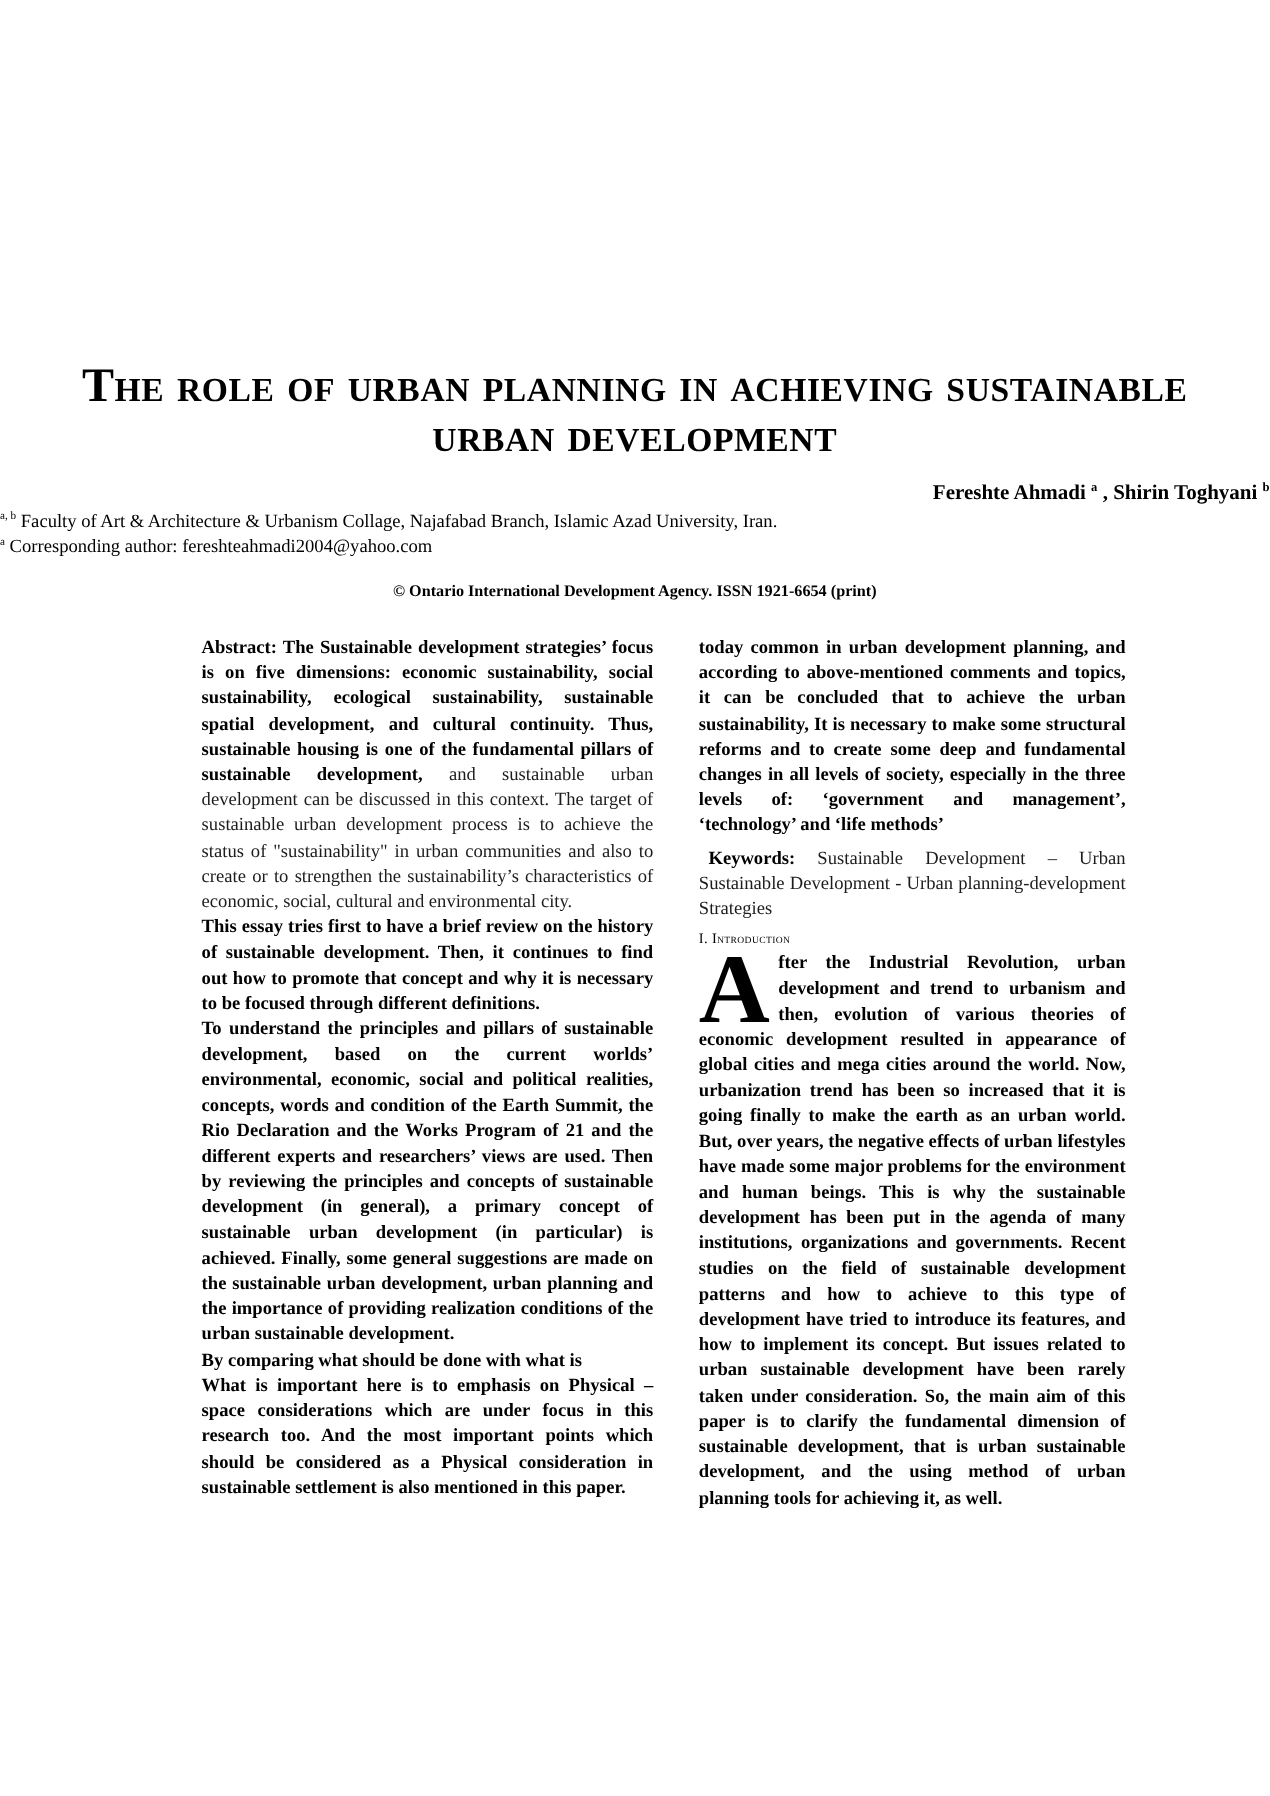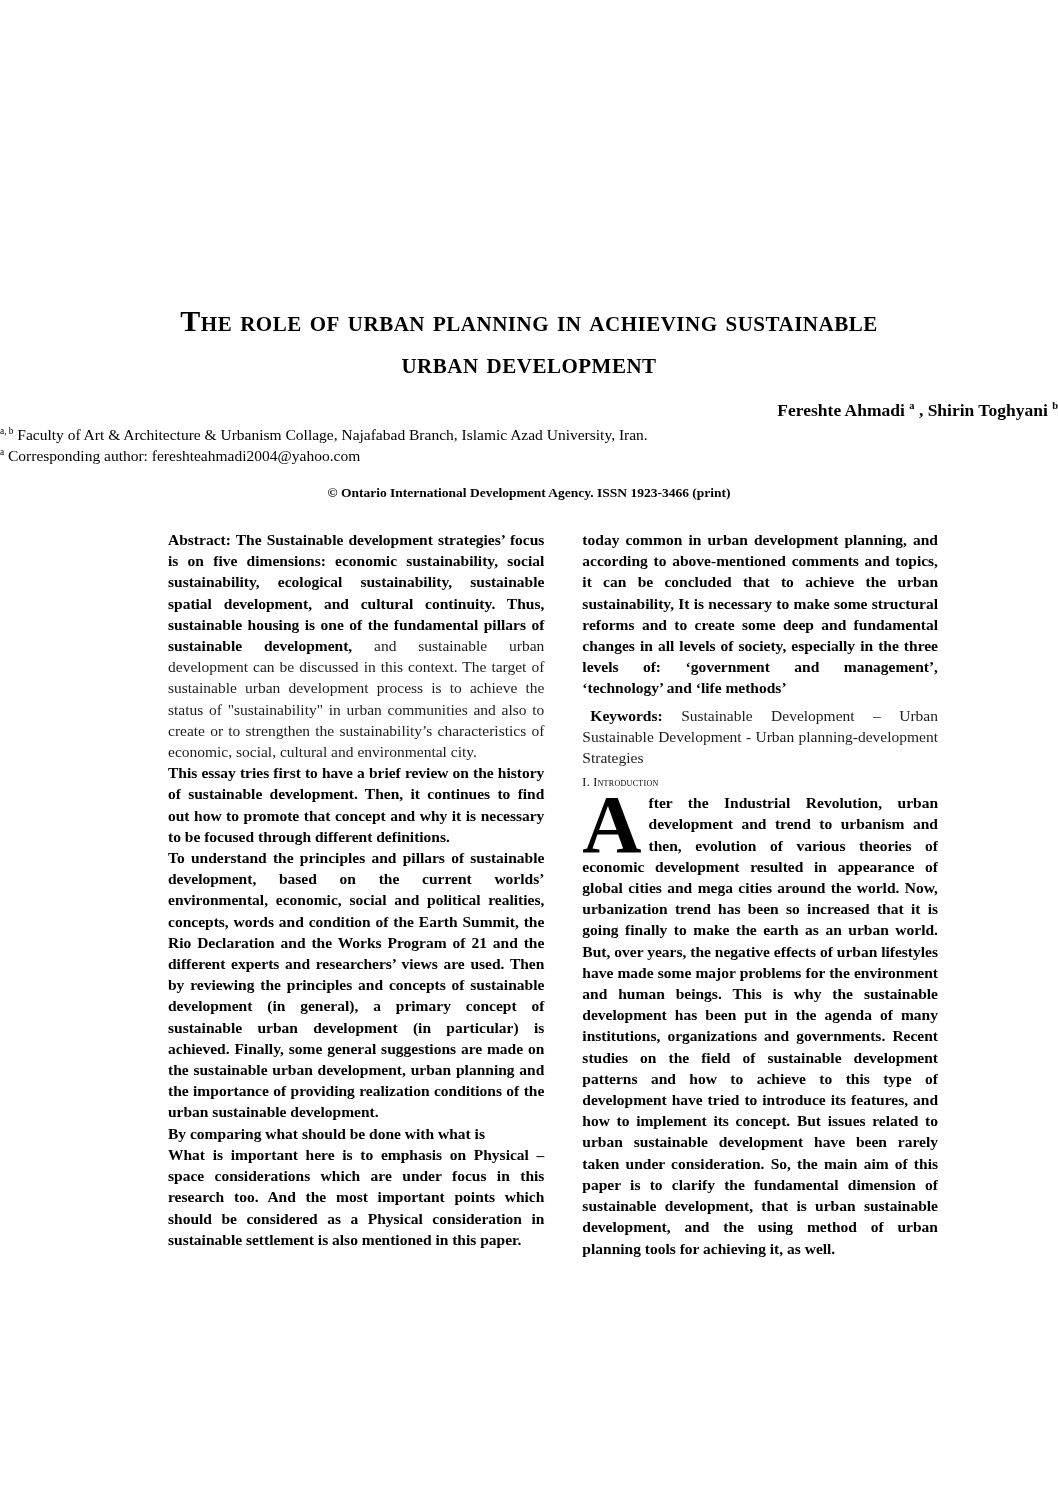--- a/index.html
+++ b/index.html
@@ -12,21 +12,21 @@
     font-family: "Liberation Serif", "DejaVu Serif", serif;
     color: #000;
     overflow: hidden;
   }
   .title {
     padding-top: 300px;
     margin: 0;
     text-align: center;
     font-variant: small-caps;
     font-weight: 600;
-    font-size: 30px;
+    font-size: 40px;
     line-height: 42px;
     letter-spacing: 0.5px;
   }
   .authors {
     margin-top: 16px;
     text-align: right;
     font-size: 17.5px;
     font-weight: 700;
   }
   .affiliation, .corresponding {
@@ -87,21 +87,21 @@
     <span>urban development</span>
   </h1>
 
   <div class="authors"><span>Fereshte Ahmadi </span><sup>a</sup><span> , Shirin Toghyani </span><sup>b</sup></div>
 
   <div class="affiliation"><sup>a, b</sup><span> Faculty of Art &amp; Architecture &amp; Urbanism Collage, Najafabad Branch, Islamic Azad University, Iran.</span></div>
 
   <div class="corresponding"><sup>a</sup><span> Corresponding author: fereshteahmadi2004@yahoo.com</span></div>
 
   <div class="copyright">
-    <div>© Ontario International Development Agency. ISSN 1923-3466 (print)</div>
+    <div>© Ontario International Development Agency. ISSN 1921-6654 (print)</div>
   </div>
 
   <div class="columns">
 
     <div class="col-left">
       <p class="para"><span class="b">Abstract: </span><span class="b">The Sustainable development strategies’ focus is on five dimensions: economic sustainability, social sustainability, ecological sustainability, sustainable spatial development, and cultural continuity. Thus, sustainable housing is one of the fundamental pillars of sustainable development,</span><span class="light"> and sustainable urban development can be discussed in this context. The target of sustainable urban development process is to achieve the status of "sustainability" in urban communities and also to create or to strengthen the sustainability’s characteristics of economic, social, cultural and environmental city.</span></p>
       <p class="para semi">This essay tries first to have a brief review on the history of sustainable development.  Then, it continues to find out how to promote that concept and why it is necessary to be focused through different definitions.</p>
       <p class="para semi">To understand the principles and pillars of sustainable development, based on the current worlds’ environmental, economic, social and political realities, concepts, words and condition of the Earth Summit,  the Rio Declaration and the  Works Program of 21  and the different experts and researchers’ views are used. Then by reviewing the principles and concepts of sustainable development (in general),  a primary concept of sustainable urban development (in particular) is achieved. Finally, some general suggestions are made on the sustainable urban development, urban planning and the importance of providing realization conditions of the urban sustainable development.</p>
       <p class="para semi">By comparing what should be done with what is</p>
       <p class="para semi">What is important here is to emphasis on Physical – space considerations which are under focus in this research too. And the most important points which should be considered as a Physical consideration in sustainable settlement is also mentioned in this paper.</p>

